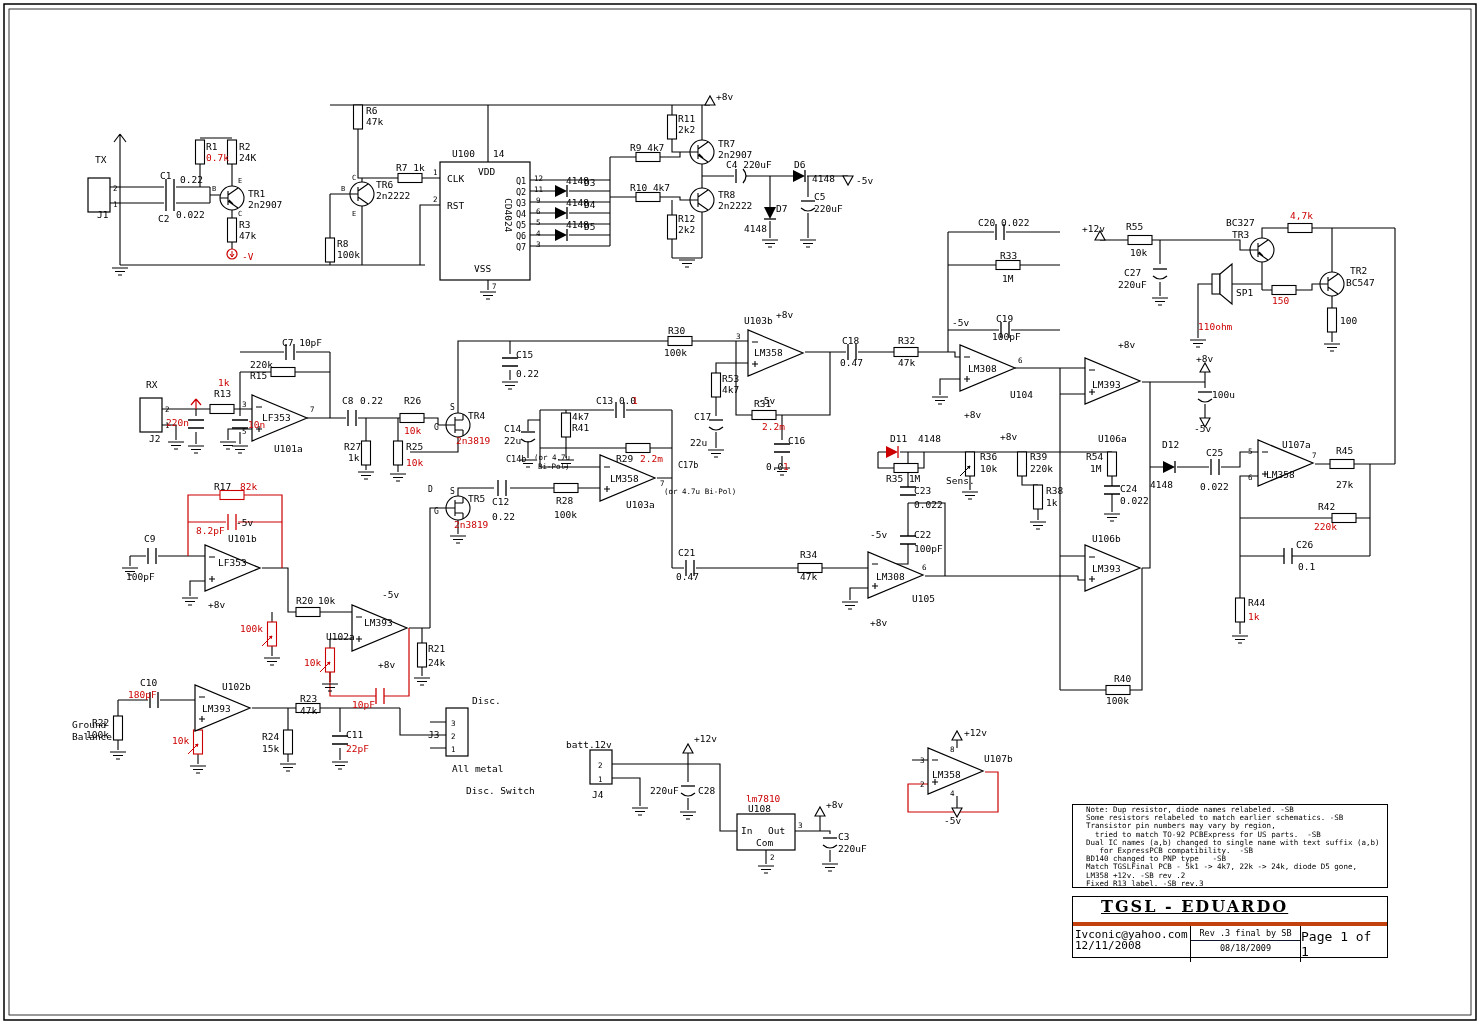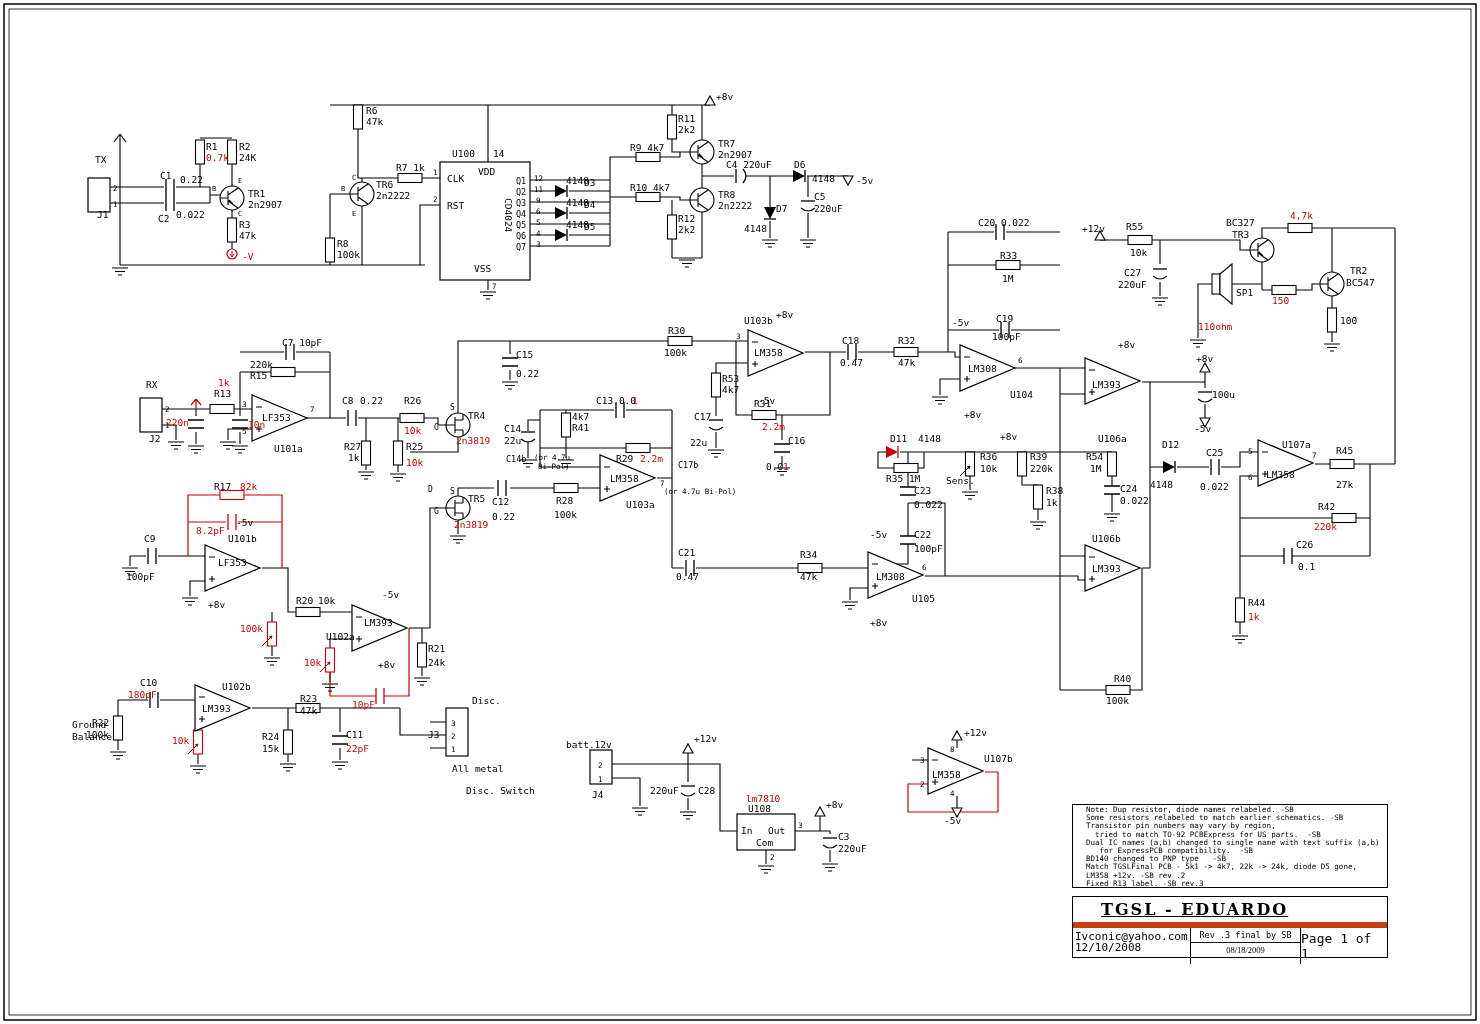--- a/index.html
+++ b/index.html
@@ -5,29 +5,29 @@
   html,body{margin:0;padding:0;background:#888;}
   .sheet{position:relative;width:1480px;height:1024px;background:#fff;
          font-family:"DejaVu Sans Mono",monospace;overflow:hidden;}
   .sheet svg{position:absolute;left:0;top:0;}
   .blk{color:#000;}
   .red{color:#c00;}
   .overlay{position:absolute;box-sizing:border-box;font-family:"DejaVu Sans Mono",monospace;color:#000;}
   #notes-box{left:1072px;top:804px;width:316px;height:84px;border:1px solid #000;
              font-size:7.5px;line-height:8.2px;padding:1px 13px;white-space:pre;}
   #title-box{left:1072px;top:896px;width:316px;height:62px;border:1px solid #000;}
-  #title-row{height:25px;border-bottom:6px solid #c2410c;display:flex;align-items:center;}
+  #title-row{height:25px;border-bottom:4px solid #c2410c;display:flex;}
   #title-text{font-size:16px;font-weight:bold;letter-spacing:2px;margin-left:28px;
               text-decoration:underline;font-family:"DejaVu Serif",serif;}
   #info-row{display:flex;height:36px;}
   .cell{border-right:1px solid #000;box-sizing:border-box;}
   #cell-contact{width:118px;font-size:11px;padding:3px 2px;line-height:11px;}
   #cell-rev{width:110px;display:flex;flex-direction:column;font-size:8.5px;text-align:center;}
   #cell-rev .top{border-bottom:1px solid #0f172a;padding:2px 1px;}
-  #cell-rev .bot{padding:2px 1px;font-family:Liberation Serif, serif;}
+  #cell-rev .bot{padding:2px 1px;}
   #cell-page{flex:1;border-right:none;display:flex;align-items:center;justify-content:center;font-size:13px;}
 </style>
 </head>
 <body>
 
 <div class="sheet">
 
 <svg id="schematic" width="1480" height="1024" viewBox="0 0 1480 1024">
   <defs>
     <symbol id="rh" overflow="visible">
@@ -657,21 +657,21 @@
 
 <div id="notes-box" class="overlay"><div>Note: Dup resistor, diode names relabeled. -SB</div><div>Some resistors relabeled to match earlier schematics. -SB</div><div>Transistor pin numbers may vary by region,</div><div>  tried to match TO-92 PCBExpress for US parts.  -SB</div><div>Dual IC names (a,b) changed to single name with text suffix (a,b)</div><div>   for ExpressPCB compatibility.  -SB</div><div>BD140 changed to PNP type   -SB</div><div>Match TGSLFinal PCB - 5k1 -&gt; 4k7, 22k -&gt; 24k, diode D5 gone,</div><div>LM358 +12v. -SB rev .2</div><div>Fixed R13 label. -SB rev.3</div></div>
 
 <div id="title-box" class="overlay">
   <div id="title-row">
     <span id="title-text">TGSL - EDUARDO</span>
   </div>
   <div id="info-row">
     <div id="cell-contact" class="cell">
       <div>Ivconic@yahoo.com</div>
-      <div>12/10/2008</div>
+      <div>12/11/2008</div>
     </div>
     <div id="cell-rev" class="cell">
       <div class="top">Rev .3 final by SB</div>
       <div class="bot">08/18/2009</div>
     </div>
     <div id="cell-page" class="cell">Page 1 of 1</div>
   </div>
 </div>
 
 </div>

